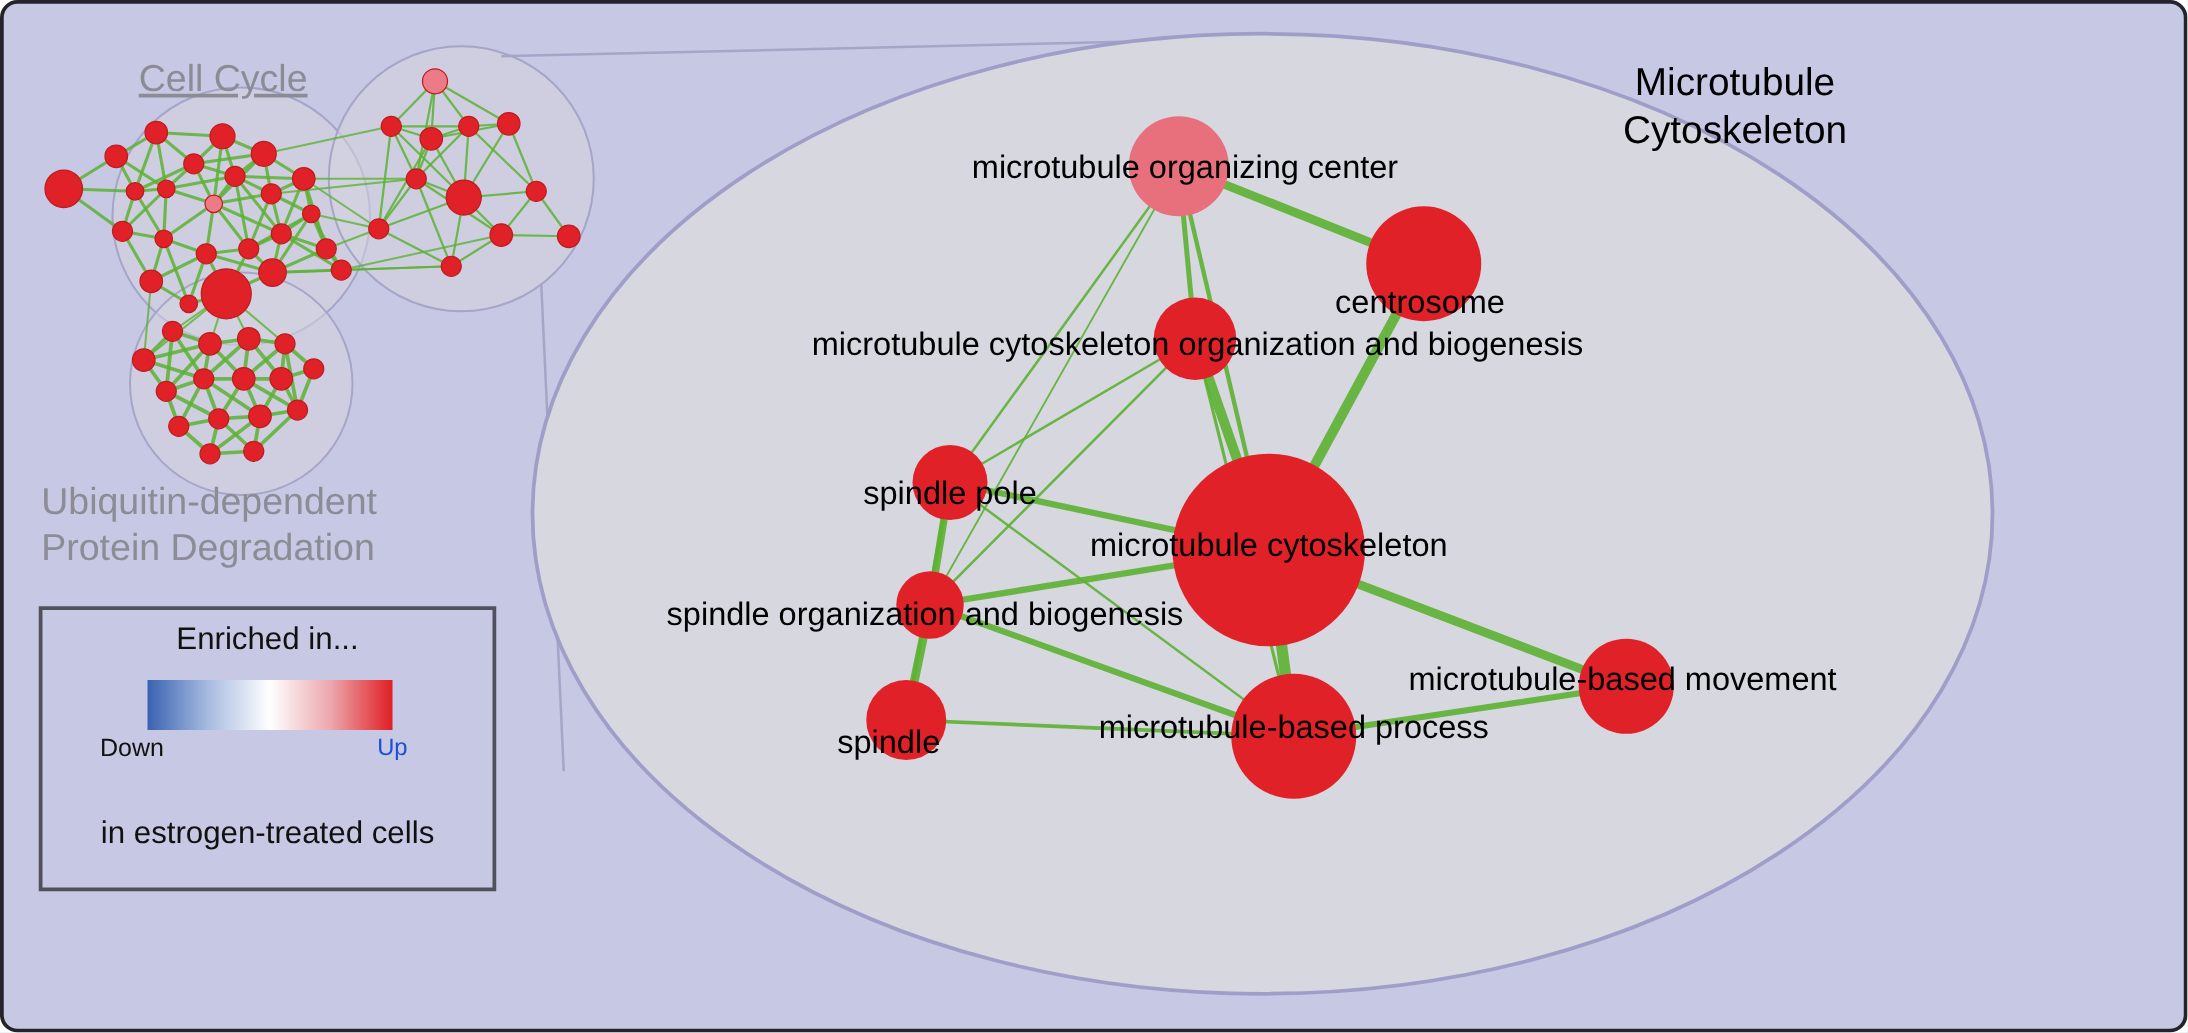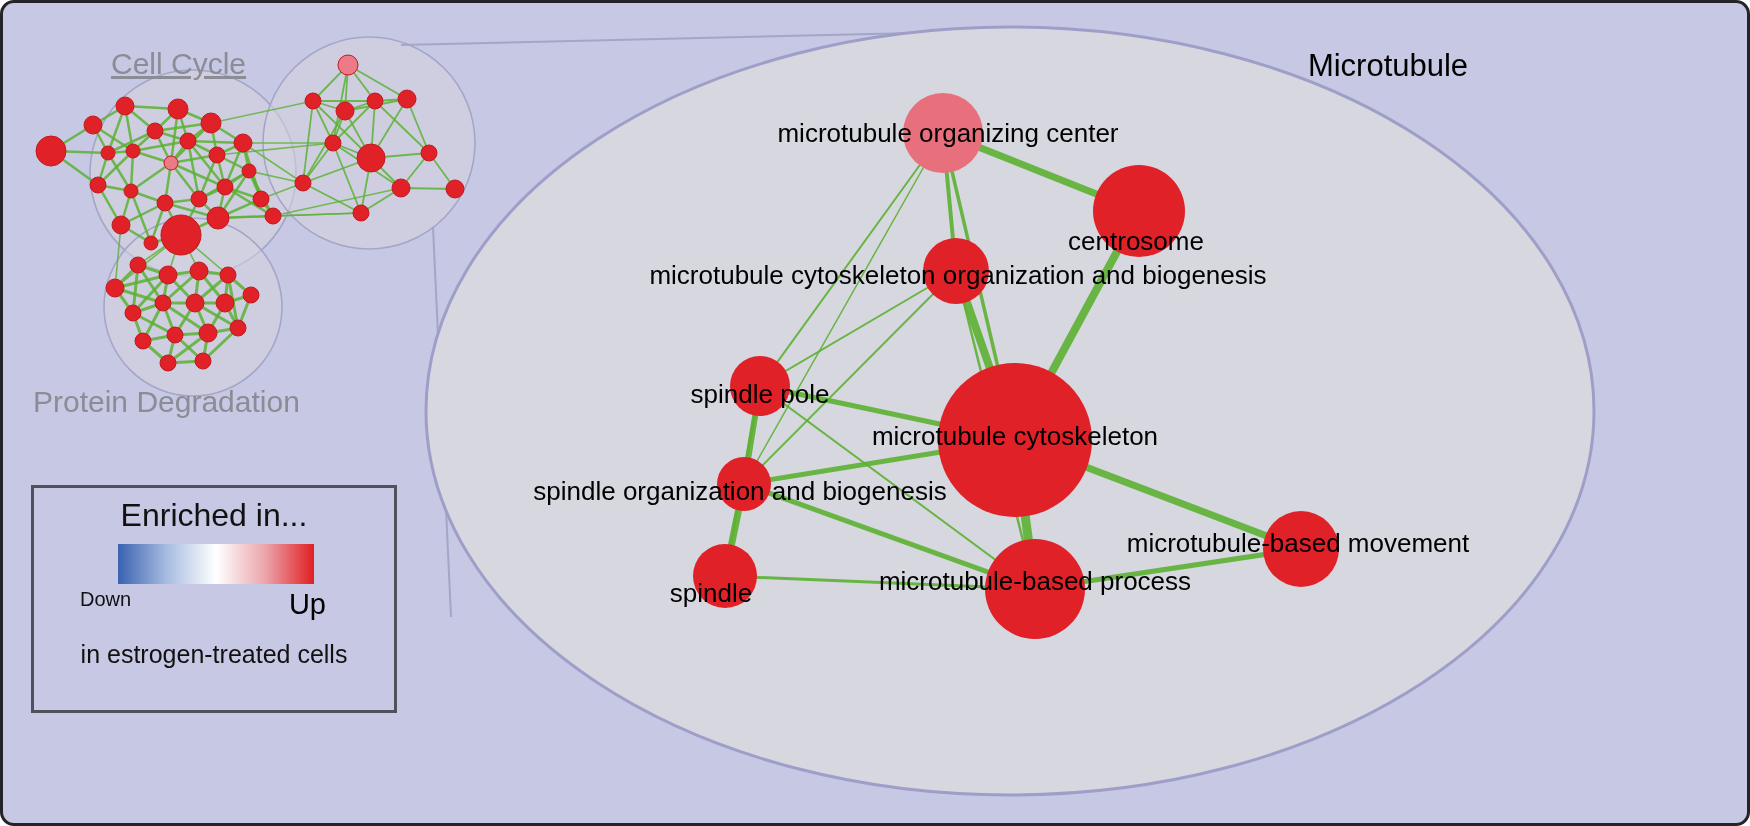--- a/index.html
+++ b/index.html
@@ -13,26 +13,26 @@
 
   .gray-label { position:absolute; color:#8c8c96; font-size:30px; white-space:nowrap; }
   .cc-label { left:108px; top:44px;text-decoration:underline; }
   .ub-label { left:30px; top:380px; line-height:37px; }
   .mt-title { position:absolute; left:1280px; top:44px; width:210px; text-align:center;
               color:#000000; font-size:31px; line-height:38px; }
   .mt-title span { display:block; }
 
   .legend { position:absolute; left:28px; top:482px; width:366px; height:228px;
             border:3px solid #51515d; box-sizing:border-box; }
-  .legend-title { position:absolute; top:9px; width:100%; text-align:center; font-size:32px; color:#111; }
+  .legend-title { position:absolute; top:9px; width:100%; text-align:center; font-size:25px; color:#111; }
   .legend-bar { position:absolute; left:84px; top:56px; width:196px; height:40px; }
   .legend-down { position:absolute; left:46px; top:100px; font-size:20px; color:#111; }
-  .legend-up { position:absolute; right:68px; top:100px; font-size:29px; color:#000000;margin-left:32px; }
+  .legend-up { position:absolute; right:68px; top:100px; font-size:19px; color:#1d4ed8;margin-left:32px; }
   .legend-note { position:absolute; width:100%; text-align:center; font-size:25px; color:#111; }
-  .note1 { top:152px; }
+  .note1 { top:164px; }
   .note2 { top:181px; }
 </style>
 </head>
 <body>
 
 <div class="canvas" style="background: rgb(199, 200, 227);">
 
   <svg class="netsvg" id="net" viewBox="0 0 1744 820">
       <circle cx="190" cy="170" r="103" fill="#d3d3de" fill-opacity="0.55" stroke="#a5a5c8" stroke-width="1.6"></circle>
       <circle cx="366" cy="140" r="106" fill="#d3d3de" fill-opacity="0.55" stroke="#a5a5c8" stroke-width="1.6"></circle>
@@ -296,25 +296,27 @@
       <text x="1012" y="442">microtubule cytoskeleton</text>
       <text x="737" y="497">spindle organization and biogenesis</text>
       <text x="1295" y="549">microtubule-based movement</text>
       <text x="708" y="599">spindle</text>
       <text x="1032" y="587">microtubule-based process</text>
     </svg>
 
   <div class="gray-label cc-label">Cell Cycle</div>
 
   <div class="gray-label ub-label">
+    <span style="display:block">Ubiquitin-dependent</span>
     <span style="display:block">Protein Degradation</span>
   </div>
 
   <div class="mt-title">
     <span>Microtubule</span>
+    <span>Cytoskeleton</span>
   </div>
 
   <div class="legend">
     <div class="legend-title">Enriched in...</div>
     <div class="legend-bar" id="legend-bar" style="background: linear-gradient(90deg, rgb(58, 98, 178), rgb(168, 188, 224), rgb(255, 255, 255), rgb(235, 166, 172), rgb(224, 31, 36));"></div>
     <div class="legend-down">Down</div>
     <div class="legend-up">Up</div>
     <div class="legend-note note1">in estrogen-treated cells</div>
   </div>
 

